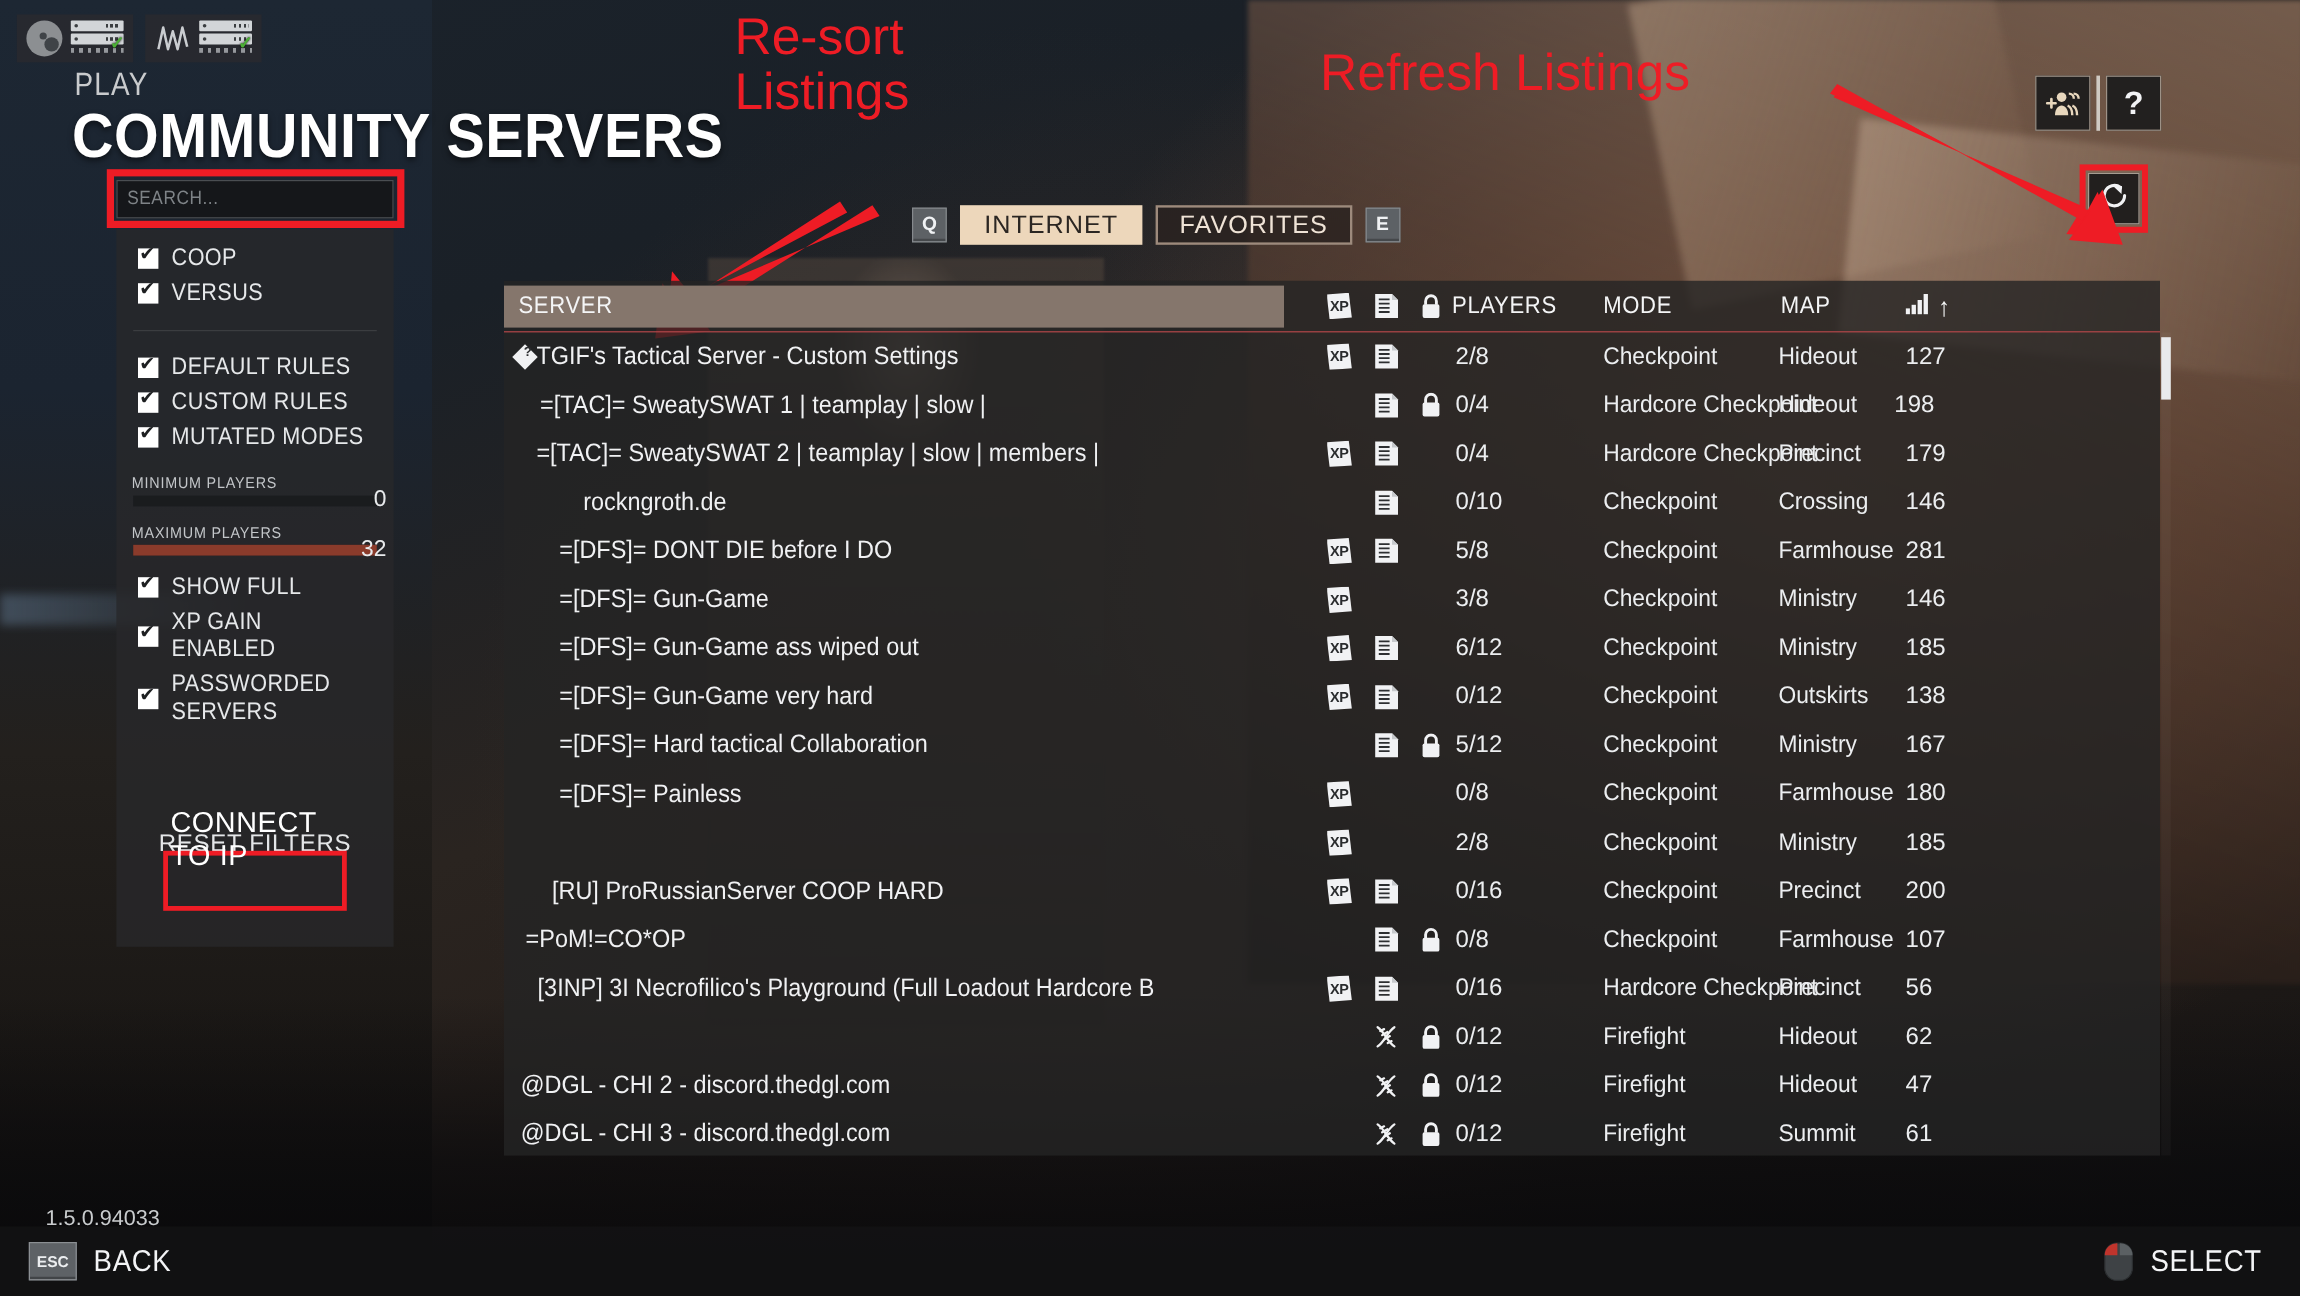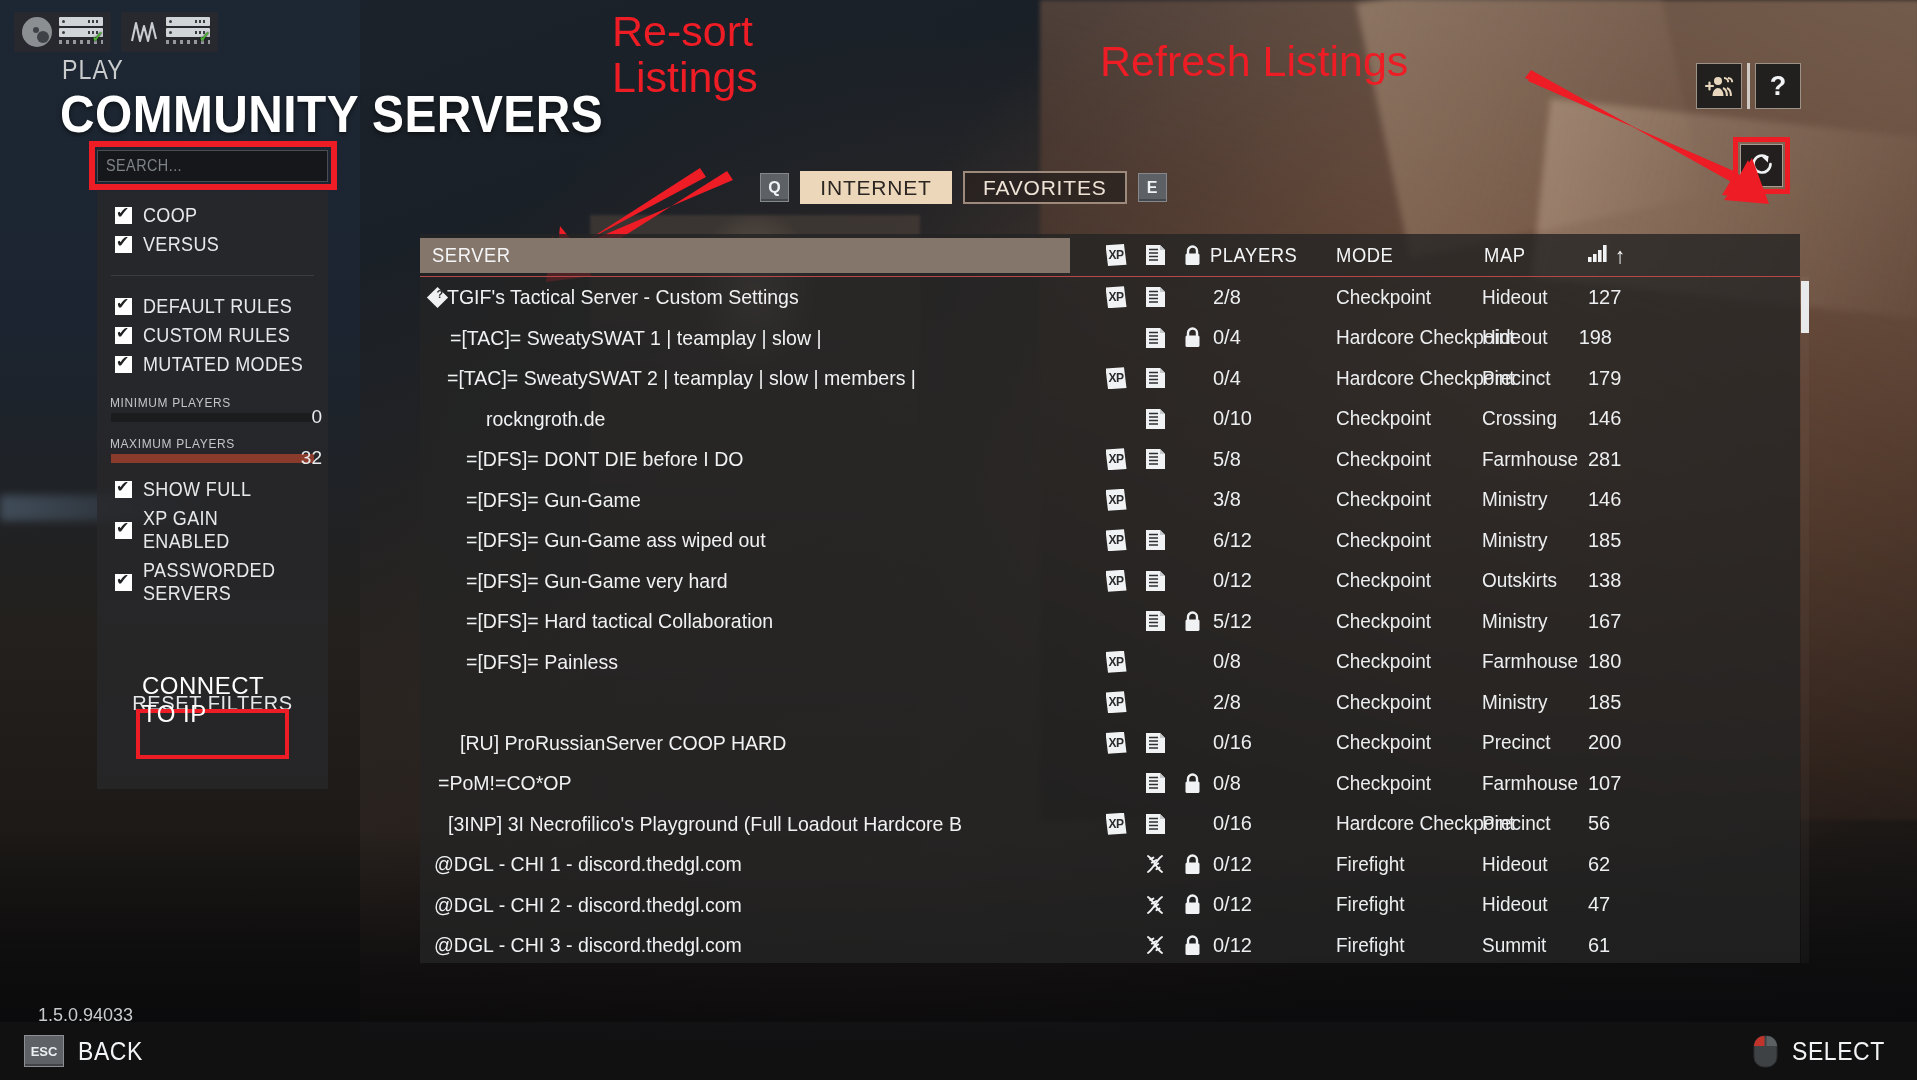--- a/index.html
+++ b/index.html
@@ -971,25 +971,20 @@
             <span class="mode">Hardcore Checkpoint</span>
           </div>
           <div class="cell" style="left: 1062px; width: 110px; justify-content: flex-start;">
             <span class="map">Precinct</span>
           </div>
           <div class="cell" style="left: 1168px; width: 60px; justify-content: flex-start;">
             <span class="num">56</span>
           </div>
         </div>
         <div class="row">
-          <div class="cell" style="left: 10px; width: 660px;">
-            <div style="display: flex; align-items: center; gap: 2px; margin-left: 4px;">
-              <span class="srv-name">@DGL - CHI 1 - discord.thedgl.com</span>
-            </div>
-          </div>
           <div class="cell" style="left: 684px; width: 24px; justify-content: center;"></div>
           <div class="cell" style="left: 723px; width: 24px; justify-content: center;">
             <span class="dna-ico"><svg width="22" height="22" viewBox="0 0 22 22">
                 <g stroke="#f1f2f4" stroke-width="1.9" fill="none" stroke-linecap="round">
                   <path d="M4 19 C10 15 12 7 18 3"></path>
                   <path d="M4 3 C10 7 12 15 18 19"></path>
                   <path d="M6.2 6.2 L9.4 4.6 M7.8 9.6 L12.2 7.0 M9.8 13.0 L14.2 10.4 M12.4 16.2 L15.6 14.6"></path>
                 </g>
               </svg></span>
           </div>

